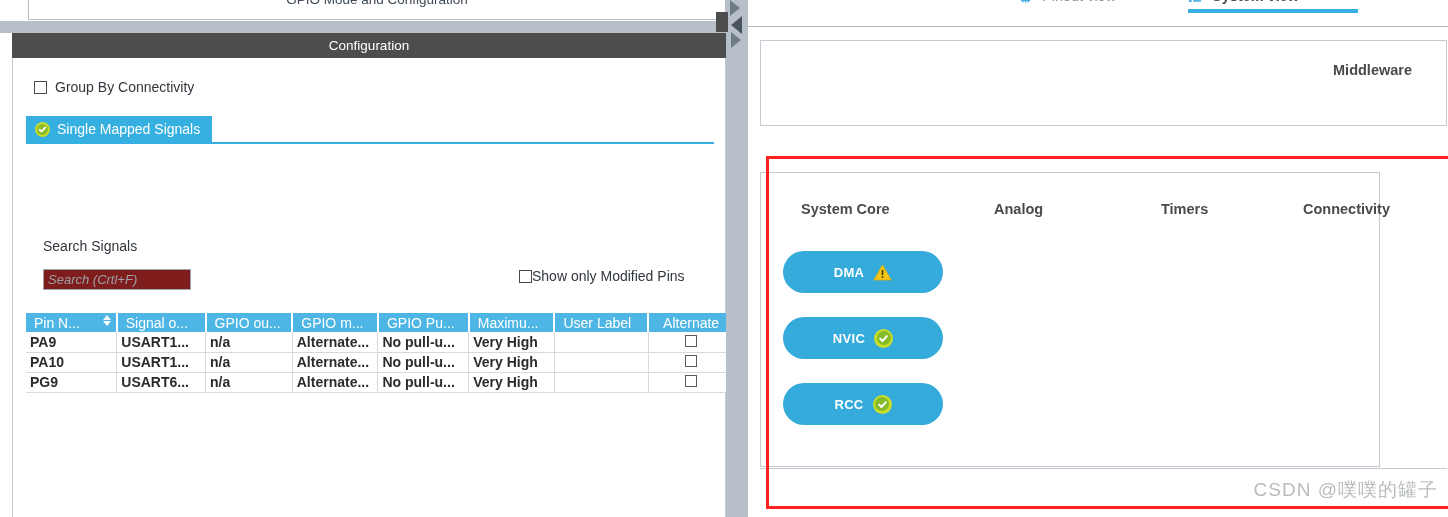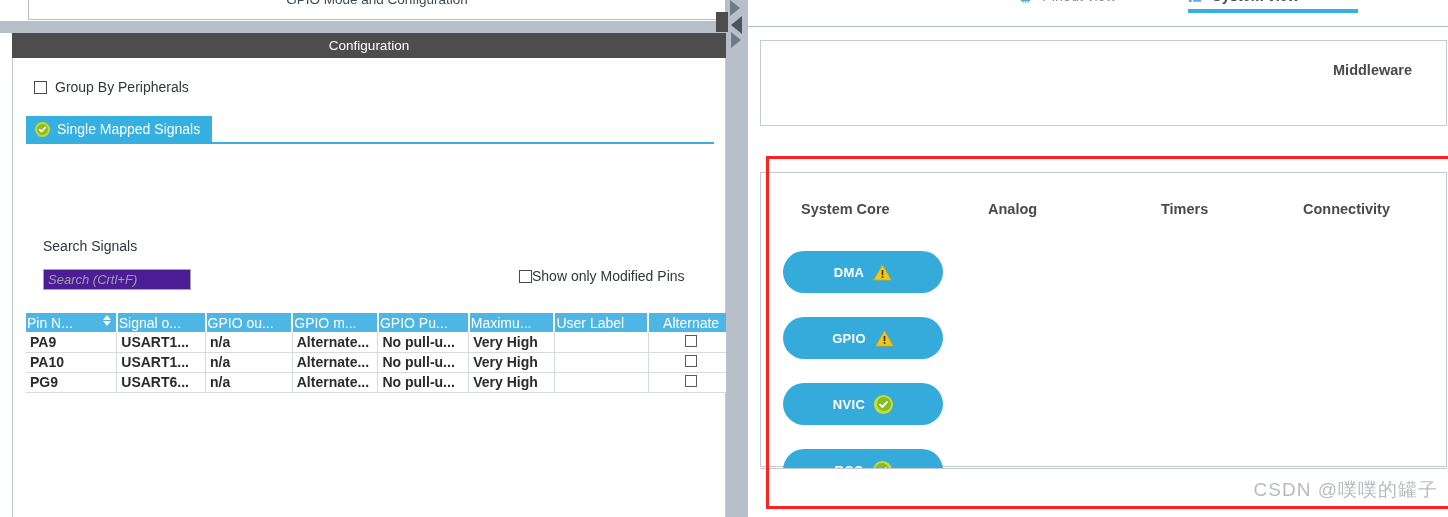--- a/index.html
+++ b/index.html
@@ -165,21 +165,21 @@
     font-size: 14px;
     color: #31373d;
   }
   .search-input {
     position: absolute;
     left: 30px;
     top: 211px;
     width: 148px;
     height: 21px;
     border: 1px solid #9fa7ae;
-    background: #4c1d95;
+    background: #7f1d1d;
     box-sizing: border-box;
     font-family: "Liberation Sans", sans-serif;
     font-size: 13px;
     font-style: italic;
     color: #9aa0a6;
     padding: 0 4px;
     outline: none;
   }
   .search-input::placeholder { color: #9aa0a6; font-style: italic; }
 
@@ -201,21 +201,21 @@
     width: 709px;
     border-collapse: collapse;
     table-layout: fixed;
     font-size: 14px;
   }
   .pin-table th {
     background: #4db6e4;
     color: #ffffff;
     font-weight: normal;
     text-align: left;
-    padding: 1px 1px;
+    padding: 1px 8px;
     height: 19px;
     border-right: 2px solid #ffffff;
     overflow: hidden;
     white-space: nowrap;
     box-sizing: border-box;
     position: relative;
   }
   .pin-table th.center { text-align: center; }
   .pin-table td {
     padding: 1px 4px;
@@ -389,36 +389,36 @@
     border: 3px solid #ff2020;
     box-sizing: border-box;
     pointer-events: none;
     z-index: 40;
   }
 
   .categories-box {
     position: absolute;
     left: 12px;
     top: 172px;
-    width: 687px;
+    width: 620px;
     height: 295px;
     border: 1px solid #c3cad1;
     background: #ffffff;
     box-sizing: border-box;
   }
   .cat-head {
     position: absolute;
     top: 28px;
     font-size: 14.5px;
     font-weight: bold;
     color: #4a4a4a;
     white-space: nowrap;
   }
   .cat-head.c0 { left: 40px; }
-  .cat-head.c1 { left: 227px; }
+  .cat-head.c1 { left: 233px; }
   .cat-head.c2 { left: 400px; }
   .cat-head.c3 { left: 542px; }
 
   .pill-col {
     position: absolute;
     left: 22px;
     top: 78px;
     display: flex;
     flex-direction: column;
     gap: 24px;
@@ -499,21 +499,21 @@
     <div class="left-gap"></div>
 
     <div class="config-header">
       <span>Configuration</span>
     </div>
 
     <div class="config-body">
 
       <div class="group-by-row">
         <span class="cb"></span>
-        <span class="lbl">Group By Peripherals</span>
+        <span class="lbl">Group By Connectivity</span>
       </div>
 
       <div class="tab-strip">
         <div class="tab-sms">
           <span class="ok-badge">
             <span class="inner">
               <svg width="9" height="9" viewBox="0 0 9 9">
                   <path d="M1.6 4.6 L3.5 6.5 L7.4 2.4" stroke="#ffffff" stroke-width="1.7" fill="none" stroke-linecap="round" stroke-linejoin="round"></path>
                 </svg>
             </span>
@@ -671,30 +671,20 @@
           <span>DMA</span>
           <span class="warn-ico">
             <svg width="19" height="17" viewBox="0 0 19 17">
               <path d="M9.5 1 L18.2 16 L0.8 16 Z" fill="#f5c518" stroke="#e0a800" stroke-width="0.8" stroke-linejoin="round"></path>
               <rect x="8.7" y="6" width="1.6" height="5.2" fill="#3a3a00"></rect>
               <rect x="8.7" y="12.3" width="1.6" height="1.7" fill="#3a3a00"></rect>
             </svg>
           </span>
         </div>
 
-        <div class="pill">
-          <span>GPIO</span>
-          <span class="warn-ico">
-            <svg width="19" height="17" viewBox="0 0 19 17">
-              <path d="M9.5 1 L18.2 16 L0.8 16 Z" fill="#f5c518" stroke="#e0a800" stroke-width="0.8" stroke-linejoin="round"></path>
-              <rect x="8.7" y="6" width="1.6" height="5.2" fill="#3a3a00"></rect>
-              <rect x="8.7" y="12.3" width="1.6" height="1.7" fill="#3a3a00"></rect>
-            </svg>
-          </span>
-        </div>
 
         <div class="pill">
           <span>NVIC</span>
           <span class="check-ico">
             <span class="inner2">
               <svg width="11" height="11" viewBox="0 0 11 11">
                   <path d="M2.1 5.6 L4.4 8 L8.9 3.1" stroke="#ffffff" stroke-width="1.9" fill="none" stroke-linecap="round" stroke-linejoin="round"></path>
                 </svg>
             </span>
           </span>

